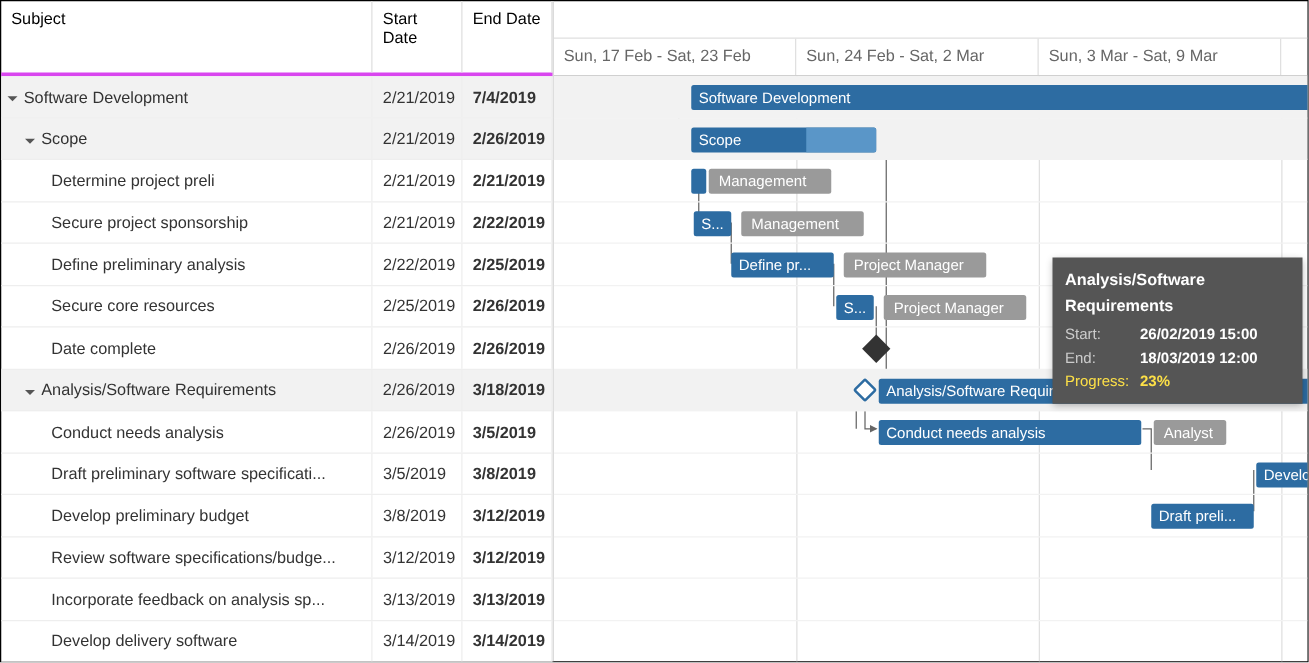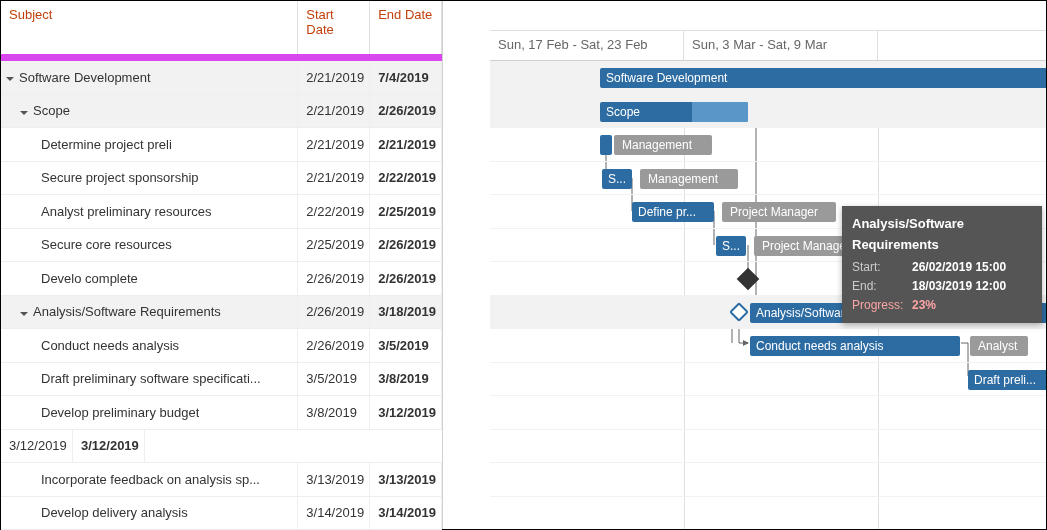--- a/index.html
+++ b/index.html
@@ -1,55 +1,55 @@
 <!DOCTYPE html>
 <html><head>
 <meta charset="utf-8">
 <style>
   * { box-sizing: border-box; margin: 0; padding: 0; }
   body { font-family: "Segoe UI", Arial, sans-serif; font-size: 13px; color: #333; background: #fff; width: 1047px; height: 530px; overflow: hidden; position: relative; }
   .wrapper { display: flex; width: 100%; height: 100%; border: 1px solid #000; }
   .tree { width: 442px; border-right: 1px solid #d0d0d0; }
-  .tree-header { display: flex; height: 60px; border-bottom: 7px solid #d946ef; color: #c2410c; }
+  .tree-header { display: flex; height: 60px; border-bottom: 3px solid #d946ef; color: #000000; }
   .tree-header .col { padding: 6px 8px; border-right: 1px solid #e0e0e0; display: flex; align-items: flex-start; }
   .col-subject { width: 298px; }
   .col-start { width: 72px; }
   .col-end { width: 72px; border-right: none; text-align: center; }
   .tree-row { display: flex; height: 33.5px; border-bottom: 1px solid #eee; align-items: center; }
   .tree-row.group { background: #f2f2f2; }
   .tree-row .cell { padding: 0 8px; border-right: 1px solid #eee; height: 100%; display: flex; align-items: center; white-space: nowrap; overflow: hidden; text-overflow: ellipsis; }
   .cell-subject { width: 298px; }
   .cell-start { width: 72px; }
   .cell-end { width: 72px; border-right: none; font-weight: bold; }
   .caret { width: 10px; height: 10px; margin-right: 4px; display: inline-block; flex-shrink: 0; }
   .caret svg { width: 10px; height: 10px; fill: #555; }
   .indent0 { padding-left: 4px !important; }
   .indent1 { padding-left: 18px !important; }
   .indent2 { padding-left: 40px !important; }
   
-  .gantt { flex: 1; position: relative; overflow: hidden; padding-left: 47px; }
+  .gantt { flex: 1; position: relative; overflow: hidden; }
   .gantt-header { height: 60px; border-bottom: 1px solid #d0d0d0; display: flex; flex-direction: column; }
   .gantt-header-top { height: 30px; border-bottom: 1px solid #e0e0e0; }
   .gantt-header-weeks { flex: 1; display: flex; }
   .week-col { border-right: 1px solid #e0e0e0; padding: 6px 8px; color: #666; font-size: 13px; flex-shrink: 0; }
   .gantt-body { position: relative; }
   .gantt-row { height: 33.5px; border-bottom: 1px solid #f2f2f2; position: relative; }
   .gantt-row.group { background: #f2f2f2; }
   .gantt-vline { position: absolute; top: 0; bottom: 0; width: 1px; background: #e0e0e0; }
   
   .bar { position: absolute; top: 7px; height: 20px; background: #2d6ca2; color: #fff; padding: 0 6px; display: flex; align-items: center; font-size: 12px; white-space: nowrap; overflow: hidden; border-radius: 2px; }
   .resource-tag { position: absolute; top: 7px; height: 20px; background: #9a9a9a; color: #fff; padding: 0 8px; display: flex; align-items: center; font-size: 12px; border-radius: 2px; }
   .milestone { position: absolute; top: 9px; width: 16px; height: 16px; background: #333; transform: rotate(45deg); }
   .milestone-open { position: absolute; top: 9px; width: 14px; height: 14px; border: 2px solid #2d6ca2; background: #fff; transform: rotate(45deg); border-radius: 2px; }
   
   .tooltip { position: absolute; background: #555; color: #fff; padding: 8px 10px; font-size: 12px; width: 200px; line-height: 1.6; z-index: 100; box-shadow: 0 2px 6px rgba(0,0,0,0.3); }
   .tooltip .tt-title { font-weight: bold; margin-bottom: 2px; font-size: 13px; }
   .tooltip .tt-label { color: #ccc; display: inline-block; width: 60px; }
   .tooltip .tt-val { font-weight: bold; }
-  .tooltip .tt-prog { color: #fca5a5; }
+  .tooltip .tt-prog { color: #fde047; }
   
   .subject-text { overflow: hidden; text-overflow: ellipsis; white-space: nowrap; display: block; }
 </style>
 </head>
 <body>
 
 <div class="wrapper">
   <div class="tree">
     <div class="tree-header">
       <div class="col col-subject">Subject</div>
@@ -86,35 +86,35 @@
         </div>
         <div class="tree-row">
           <div class="cell cell-subject indent2">
             <span class="subject-text">Secure project sponsorship</span>
           </div>
           <div class="cell cell-start">2/21/2019</div>
           <div class="cell cell-end">2/22/2019</div>
         </div>
         <div class="tree-row">
           <div class="cell cell-subject indent2">
-            <span class="subject-text">Analyst preliminary resources</span>
+            <span class="subject-text">Define preliminary analysis</span>
           </div>
           <div class="cell cell-start">2/22/2019</div>
           <div class="cell cell-end">2/25/2019</div>
         </div>
         <div class="tree-row">
           <div class="cell cell-subject indent2">
             <span class="subject-text">Secure core resources</span>
           </div>
           <div class="cell cell-start">2/25/2019</div>
           <div class="cell cell-end">2/26/2019</div>
         </div>
         <div class="tree-row">
           <div class="cell cell-subject indent2">
-            <span class="subject-text">Develo complete</span>
+            <span class="subject-text">Date complete</span>
           </div>
           <div class="cell cell-start">2/26/2019</div>
           <div class="cell cell-end">2/26/2019</div>
         </div>
         <div class="tree-row group">
           <div class="cell cell-subject indent1">
             <span class="caret"><svg viewBox="0 0 10 10">
                 <path d="M1 3 L5 7 L9 3 Z"></path>
               </svg></span>
             <span class="subject-text">Analysis/Software Requirements</span>
@@ -137,44 +137,48 @@
           <div class="cell cell-end">3/8/2019</div>
         </div>
         <div class="tree-row">
           <div class="cell cell-subject indent2">
             <span class="subject-text">Develop preliminary budget</span>
           </div>
           <div class="cell cell-start">3/8/2019</div>
           <div class="cell cell-end">3/12/2019</div>
         </div>
         <div class="tree-row">
+          <div class="cell cell-subject indent2">
+            <span class="subject-text">Review software specifications/budge...</span>
+          </div>
           <div class="cell cell-start">3/12/2019</div>
           <div class="cell cell-end">3/12/2019</div>
         </div>
         <div class="tree-row">
           <div class="cell cell-subject indent2">
             <span class="subject-text">Incorporate feedback on analysis sp...</span>
           </div>
           <div class="cell cell-start">3/13/2019</div>
           <div class="cell cell-end">3/13/2019</div>
         </div>
         <div class="tree-row">
           <div class="cell cell-subject indent2">
-            <span class="subject-text">Develop delivery analysis</span>
+            <span class="subject-text">Develop delivery software</span>
           </div>
           <div class="cell cell-start">3/14/2019</div>
           <div class="cell cell-end">3/14/2019</div>
         </div>
       </div>
   </div>
   <div class="gantt">
     <div class="gantt-header">
       <div class="gantt-header-top"></div>
       <div class="gantt-header-weeks" id="weeks">
           <div class="week-col" style="width: 194px;">Sun, 17 Feb - Sat, 23 Feb</div>
+          <div class="week-col" style="width: 194px;">Sun, 24 Feb - Sat, 2 Mar</div>
           <div class="week-col" style="width: 194px;">Sun, 3 Mar - Sat, 9 Mar</div>
         </div>
     </div>
     <div class="gantt-body" id="gantt-body">
       <div class="gantt-vline" style="left:194px"></div>
       <div class="gantt-vline" style="left:388px"></div>
       <div class="gantt-vline" style="left:582px"></div>
       <svg id="connectors" style="position:absolute;top:0;left:0;width:100%;height:470px;pointer-events:none;z-index:1">
           <defs>
             <marker id="arr" markerWidth="6" markerHeight="6" refX="5" refY="3" orient="auto">
@@ -221,24 +225,24 @@
         </div>
         <div class="gantt-row group" style="z-index: 2;">
           <div class="milestone-open" style="left: 242px;"></div>
           <div class="bar" style="left: 260px; width: 455px;">Analysis/Software Requirements</div>
         </div>
         <div class="gantt-row" style="z-index: 2;">
           <div class="bar" style="left: 260px; width: 210px;">Conduct needs analysis</div>
           <div class="resource-tag" style="left: 480px; width: 58px;">Analyst</div>
         </div>
         <div class="gantt-row" style="z-index: 2;">
+          <div class="bar" style="left: 562px; width: 60px;">Develo</div>
+        </div>
+        <div class="gantt-row" style="z-index: 2;">
           <div class="bar" style="left: 478px; width: 82px;">Draft preli...</div>
-        </div>
-        <div class="gantt-row" style="z-index: 2;">
-          <div class="bar" style="left: 562px; width: 60px;">Develo</div>
         </div>
         <div class="gantt-row" style="z-index: 2;"></div>
         <div class="gantt-row" style="z-index: 2;"></div>
         <div class="gantt-row" style="z-index: 2;"></div>
       </div>
   </div>
 </div>
 
 <div class="tooltip" id="tooltip" style="left: 842px; top: 206px;">
   <div class="tt-title">Analysis/Software Requirements</div>

